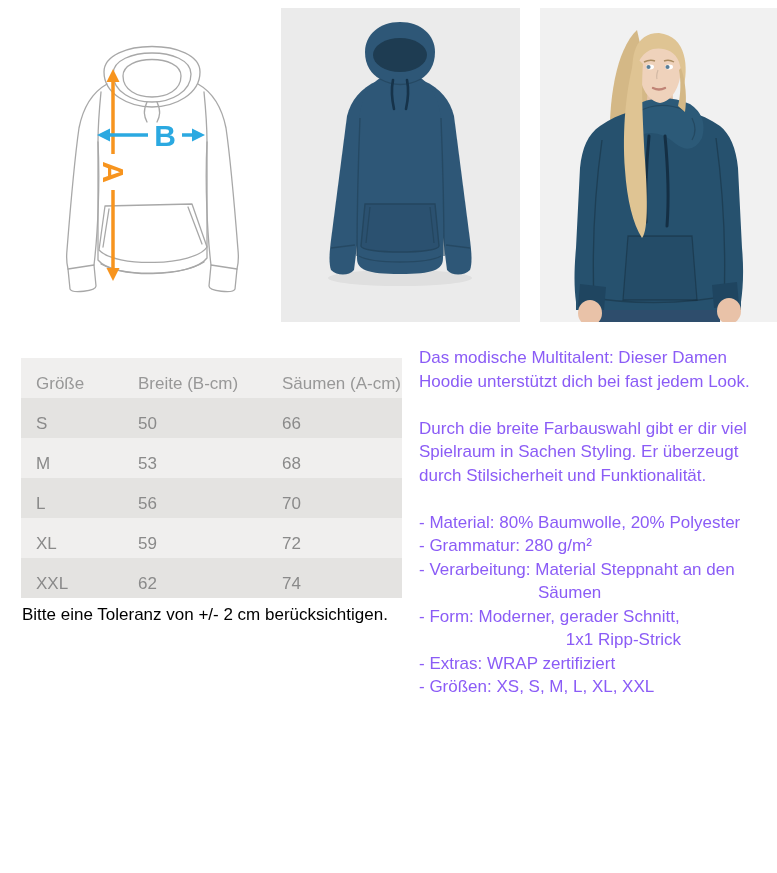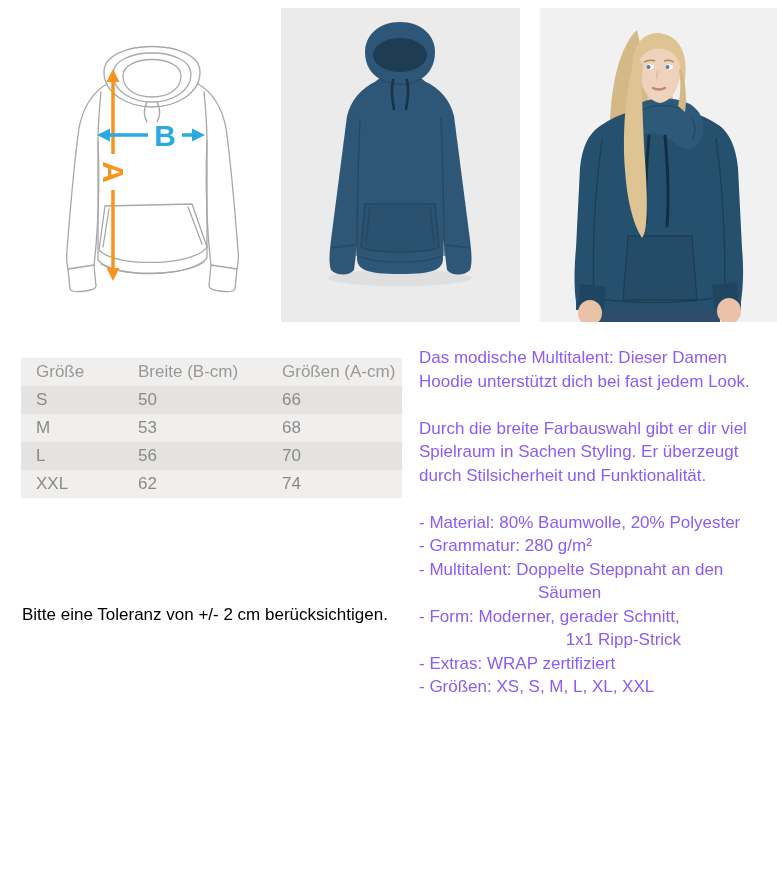--- a/index.html
+++ b/index.html
@@ -12,21 +12,21 @@
   #diagram-box { position:absolute; left:55px; top:32px; width:200px; height:272px; }
   #product-photo-box { left:281px; width:239px; }
   #model-photo-box { left:540px; width:237px; }
 
   #size-table {
     position:absolute; left:21px; top:358px; width:381px;
     border-collapse:collapse; table-layout:fixed;
     font-size:17px;
   }
   #size-table th, #size-table td {
-    height:28px; padding:0 0 0 15px; text-align:left; vertical-align:middle;
+    height:28px; padding:12px 0 0 15px; text-align:left; vertical-align:middle;
     font-weight:400; white-space:nowrap; overflow:hidden;
   }
   #size-table thead tr { background:#f0efee; color:#989898; }
   #size-table tbody tr { color:#8a8a8a; }
   #size-table tbody tr:nth-child(odd)  { background:#e4e3e1; }
   #size-table tbody tr:nth-child(even) { background:#f0efee; }
 
   #tolerance-note {
     position:absolute; left:22px; top:605px; font-size:17px; color:#000000;
   }
@@ -177,56 +177,61 @@
 <table id="size-table">
   <colgroup>
       <col style="width:102px">
       <col style="width:144px">
       <col style="width:135px">
     </colgroup>
   <thead>
     <tr>
       <th>Größe</th>
       <th>Breite (B-cm)</th>
-      <th>Größen (A-cm)</th>
+      <th>Säumen (A-cm)</th>
     </tr>
   </thead>
   <tbody>
     <tr>
       <td>S</td>
       <td>50</td>
       <td>66</td>
     </tr>
     <tr>
       <td>M</td>
       <td>53</td>
       <td>68</td>
     </tr>
     <tr>
       <td>L</td>
       <td>56</td>
       <td>70</td>
+    </tr>
+    <tr>
+      <td>XL</td>
+      <td>59</td>
+      <td>72</td>
     </tr>
     <tr>
       <td>XXL</td>
       <td>62</td>
       <td>74</td>
     </tr>
   </tbody>
 </table>
 
 <div id="tolerance-note">Bitte eine Toleranz von +/- 2 cm berücksichtigen.</div>
 
 <div id="description">
   <div class="dline">Das modische Multitalent: Dieser Damen</div>
   <div class="dline">Hoodie unterstützt dich bei fast jedem Look.</div>
   <div class="dline gap-above">Durch die breite Farbauswahl gibt er dir viel</div>
   <div class="dline">Spielraum in Sachen Styling. Er überzeugt</div>
   <div class="dline">durch Stilsicherheit und Funktionalität.</div>
   <div class="dline gap-above">- Material: 80% Baumwolle, 20% Polyester</div>
   <div class="dline">- Grammatur: 280 g/m²</div>
-  <div class="dline">- Multitalent: Doppelte Steppnaht an den</div>
+  <div class="dline">- Verarbeitung: Material Steppnaht an den</div>
   <div class="dline indent-a">Säumen</div>
   <div class="dline">- Form: Moderner, gerader Schnitt,</div>
   <div class="dline indent-b">1x1 Ripp-Strick</div>
   <div class="dline">- Extras: WRAP zertifiziert</div>
   <div class="dline">- Größen: XS, S, M, L, XL, XXL</div>
 </div>
 
 </body></html>

